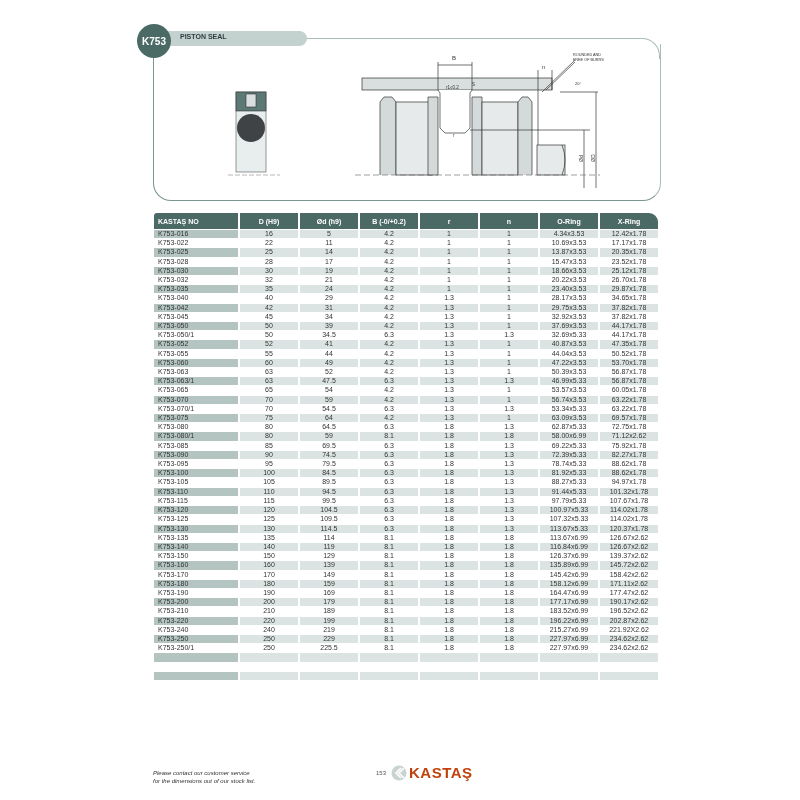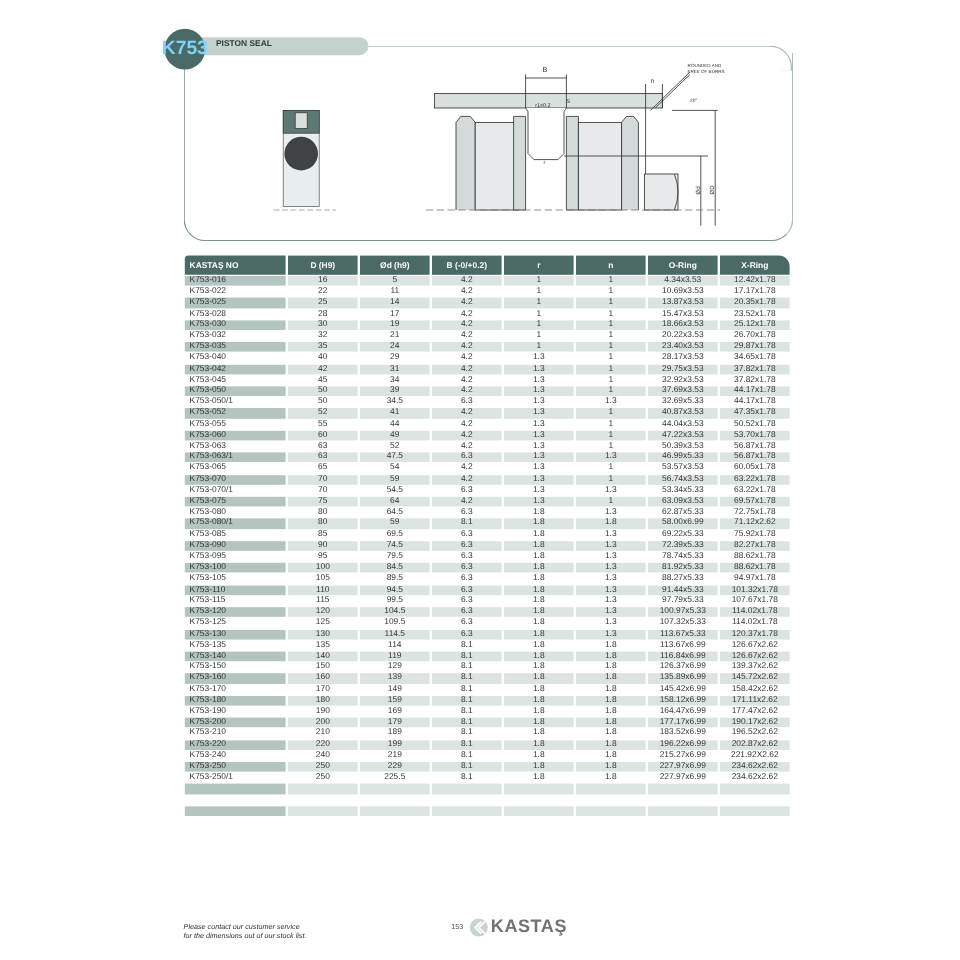--- a/index.html
+++ b/index.html
@@ -1,41 +1,41 @@
 <!DOCTYPE html>
 <html><head>
 <meta charset="utf-8">
 <style>
   html, body { margin:0; padding:0; background:#fff; }
   body { width:800px; height:800px; position:relative; font-family:"Liberation Sans", sans-serif; overflow:hidden; }
   .page { position:absolute; left:0; top:0; width:800px; height:800px; }
   
   .frame { position:absolute; left:153px; top:44px; width:506px; height:156px; border:1.5px solid #7a9692; border-top:none; border-radius:0 0 18px 18px; border-right-color:#a8bcb9; }
   .frame-top-right { position:absolute; left:306px; top:38px; width:353px; height:20px; border-top:1.5px solid #a8bcb9; border-right:1.5px solid #a8bcb9; border-radius:0 18px 0 0; }
-  .badge { position:absolute; left:137px; top:24px; width:34px; height:34px; border-radius:50%; background:#4b6a66; color:#7dd3fc; font-weight:bold; font-size:16px; display:flex; align-items:center; justify-content:center; z-index:3; }
+  .badge { position:absolute; left:137px; top:24px; width:34px; height:34px; border-radius:50%; background:#4b6a66; color:#ffffff; font-weight:bold; font-size:10px; display:flex; align-items:center; justify-content:center; z-index:3; }
   .title-bar { position:absolute; left:162px; top:31px; width:145px; height:15px; background:#c3d1cf; border-radius:0 8px 8px 0; z-index:2; }
   .title-text { position:absolute; left:18px; top:2px; font-size:7px; font-weight:bold; color:#2e3e3c; }
   .diagram { position:absolute; left:0; top:0; width:800px; height:210px; }
   
   table.spec { position:absolute; left:152px; top:212px; border-collapse:separate; border-spacing:2px 1px; font-size:7px; color:#333; }
   table.spec th { background:#4b6a66; color:#fff; font-weight:bold; height:16px; padding:0 3px; font-size:7px; }
   table.spec th:first-child { text-align:left; padding-left:4px; border-top-left-radius:3px; }
   table.spec th:last-child { border-top-right-radius:9px; }
   table.spec td { height:8.2px; line-height:8.2px; padding:0 3px; text-align:center; white-space:nowrap; }
   table.spec td:first-child { text-align:left; padding-left:4px; }
   tr.shade td { background:#dbe4e2; }
   tr.shade td:first-child { background:#b3c4c1; }
   tr.blank td { height:8.5px; }
   tr.gap td { background:transparent !important; height:8px; }
   .c0{width:77px}.c1{width:52px}.c2{width:52px}.c3{width:52px}.c4{width:52px}.c5{width:52px}.c6{width:52px}.c7{width:52px}
   .footer-note { position:absolute; left:153px; top:769px; font-size:6px; font-style:italic; color:#333; line-height:8px; }
   .page-num { position:absolute; left:376px; top:770px; font-size:6px; color:#555; }
   .logo { position:absolute; left:391px; top:764px; display:flex; align-items:center; gap:2px; }
   .logo-mark { width:16px; height:16px; }
-  .logo-text { font-size:15px; font-weight:bold; color:#737373; letter-spacing:0.5px; }
+  .logo-text { font-size:15px; font-weight:bold; color:#c2410c; letter-spacing:0.5px; }
 </style>
 </head>
 <body>
 
 <div class="page">
 
   <div class="frame-top-right"></div>
   <div class="frame"></div>
   <div class="badge">K753</div>
   <div class="title-bar">

